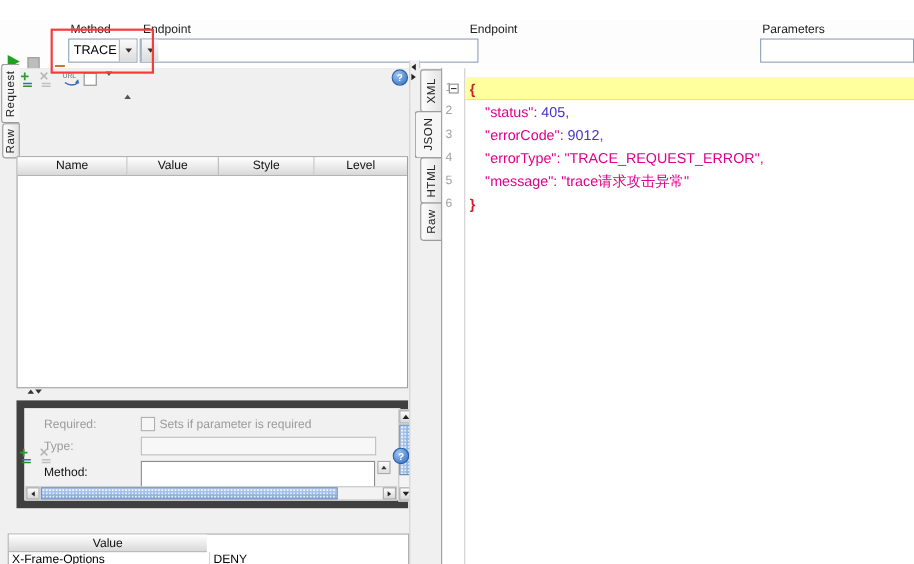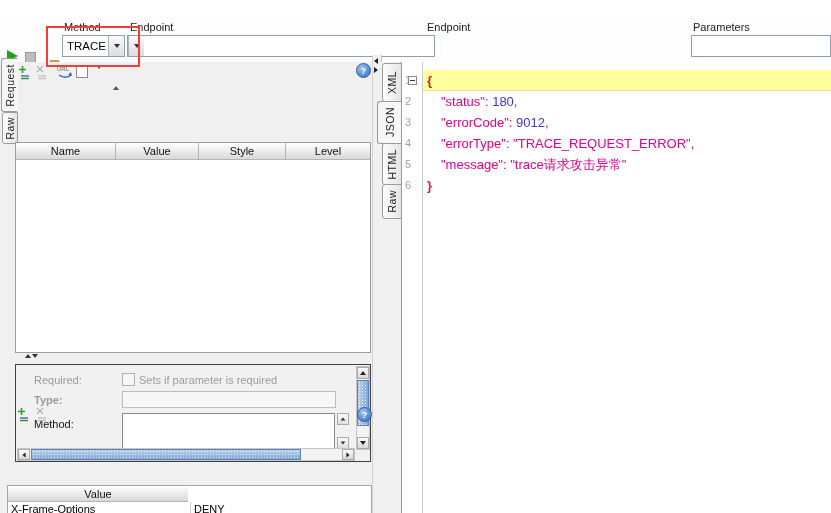--- a/index.html
+++ b/index.html
@@ -54,21 +54,21 @@
     color:#fff;font-size:9px;font-weight:bold;display:flex;align-items:center;justify-content:center;cursor:pointer;}
   .params-table{position:absolute;left:15px;top:80px;width:356px;height:211px;background:#fff;border:1px solid #9e9e9e;box-sizing:border-box;}
   .th-row{display:flex;height:17px;}
   .th{background:linear-gradient(#ffffff,#d9d9d9);border-right:1px solid #b4b4b4;border-bottom:1px solid #b4b4b4;
     font-size:11px;color:#111;display:flex;align-items:center;justify-content:center;box-sizing:border-box;}
   .mini-splitter{position:absolute;left:25px;top:292px;display:flex;gap:1px;}
   .mini-splitter i{display:block;}
 
   
   .details{position:absolute;left:15px;top:302px;width:356px;height:98px;background:#f1f1f1;
-    border:1px solid #404040;box-sizing:border-box;}
+    border:7px solid #404040;box-sizing:border-box;}
   .d-label{position:absolute;font-size:11px;color:#9b9b9b;}
   .d-label.on{color:#111;}
   .chk{position:absolute;width:11px;height:11px;border:1px solid #b0b0b0;background:#f6f6f6;}
   .type-input{position:absolute;left:106px;top:26px;width:212px;height:15px;border:1px solid #bdbdbd;background:#f7f7f7;}
   .options-area{position:absolute;left:106px;top:48px;width:213px;height:36px;border:1px solid #8a8a8a;background:#fff;box-sizing:border-box;resize:none;outline:none;}
   .mini-sb{position:absolute;width:12px;height:12px;background:linear-gradient(#fcfcfc,#dedede);
     border:1px solid #aaa;display:flex;align-items:center;justify-content:center;box-sizing:border-box;}
   .mini-sb .arr-down,.mini-sb .arr-up{transform:scale(.8);}
 
   
@@ -204,21 +204,21 @@
     <span class="mini-splitter">
       <i class="arr-up" style="border-bottom-color:#333;"></i>
       <i class="arr-down" style="border-top-color:#333;"></i>
     </span>
 
     <div class="details">
       <span class="d-label" style="left:18px;top:9px;">Required:</span>
       <span class="chk" style="left:106px;top:8px;"></span>
       <span class="d-label" style="left:123px;top:9px;">Sets if parameter is required</span>
 
-      <span class="d-label" style="left:18px;top:29px;font-weight:bold;">Type:</span>
+      <span class="d-label" style="left:18px;top:29px;">Type:</span>
       <span class="type-input"></span>
 
       <span class="d-label on" style="left:18px;top:53px;">Method:</span>
       <textarea class="options-area" style=""></textarea>
       <span class="mini-sb" style="left:321px;top:48px;">
           <i class="arr-up" style="border-bottom-color:#333;"></i>
         </span>
       <span class="mini-sb" style="left:321px;top:72px;">
           <i class="arr-down" style="border-top-color:#333;"></i>
         </span>
@@ -289,21 +289,21 @@
     </div>
     <div class="vtab" style="left:2px;top:122px;width:18px;height:33px;">
       <span>Raw</span>
     </div>
   </div>
 
   <div class="resp-content">
     <div class="gutter-line"></div>
     <div>
         <div class="code-line" style="top: 8px;"><div class="line-highlight"></div><span class="line-num">1</span><span class="fold-box"></span><span class="code-text"><span class="tk-brace">{</span></span></div>
-        <div class="code-line" style="top: 29px;"><span class="line-num">2</span><span class="code-text ind"><span class="tk-key">"status"</span><span class="tk-key">: </span><span class="tk-num">180</span><span class="tk-key">,</span></span></div>
+        <div class="code-line" style="top: 29px;"><span class="line-num">2</span><span class="code-text ind"><span class="tk-key">"status"</span><span class="tk-key">: </span><span class="tk-num">405</span><span class="tk-key">,</span></span></div>
         <div class="code-line" style="top: 50px;"><span class="line-num">3</span><span class="code-text ind"><span class="tk-key">"errorCode"</span><span class="tk-key">: </span><span class="tk-num">9012</span><span class="tk-key">,</span></span></div>
         <div class="code-line" style="top: 71px;"><span class="line-num">4</span><span class="code-text ind"><span class="tk-key">"errorType"</span><span class="tk-key">: </span><span class="tk-str">"TRACE_REQUEST_ERROR"</span><span class="tk-key">,</span></span></div>
         <div class="code-line" style="top: 92px;"><span class="line-num">5</span><span class="code-text ind"><span class="tk-key">"message"</span><span class="tk-key">: </span><span class="tk-str">"trace请求攻击异常"</span></span></div>
         <div class="code-line" style="top: 113px;"><span class="line-num">6</span><span class="code-text"><span class="tk-brace">}</span></span></div>
       </div>
   </div>
 
 </div>
 
 </body></html>

